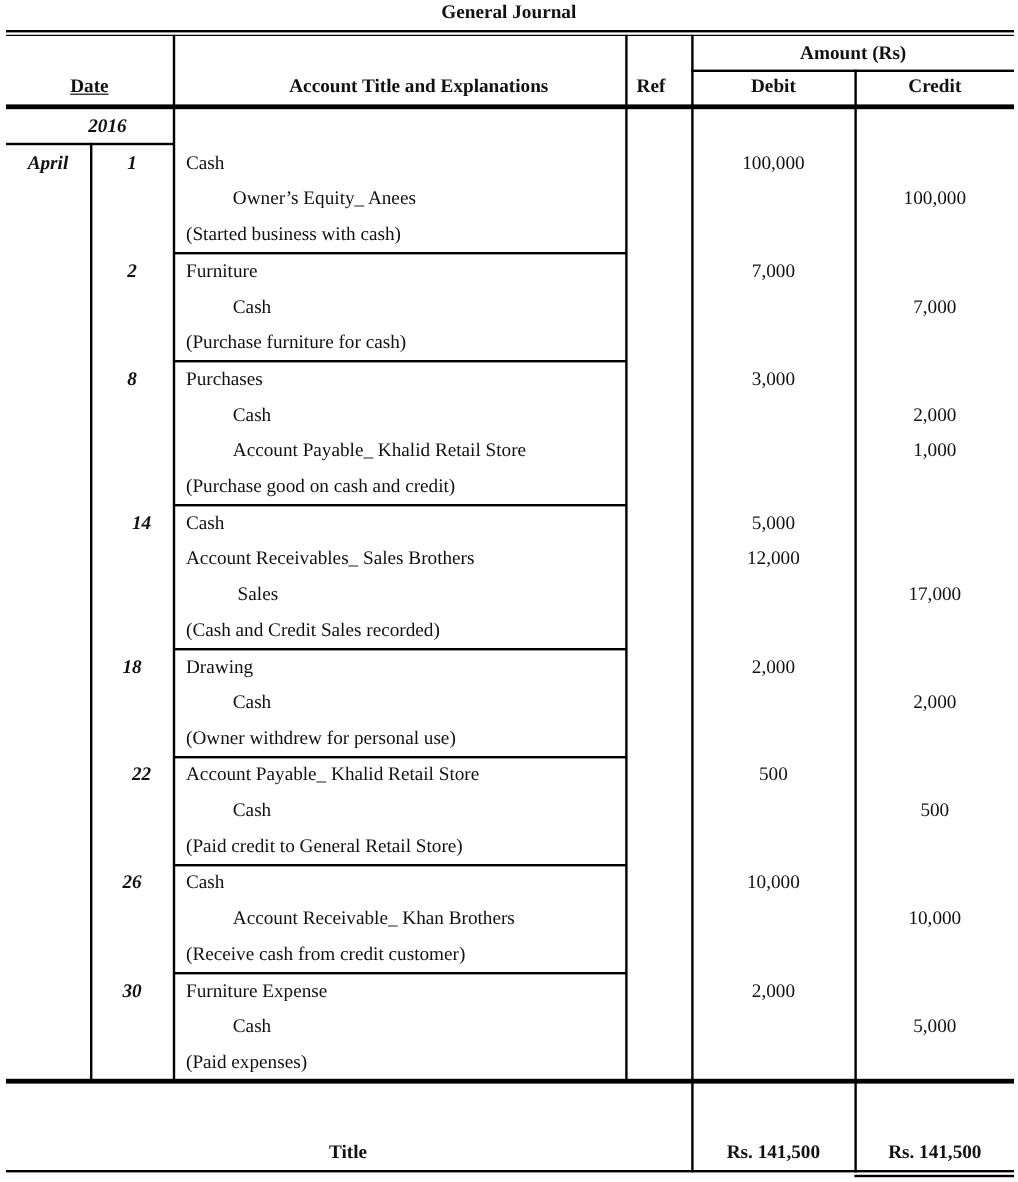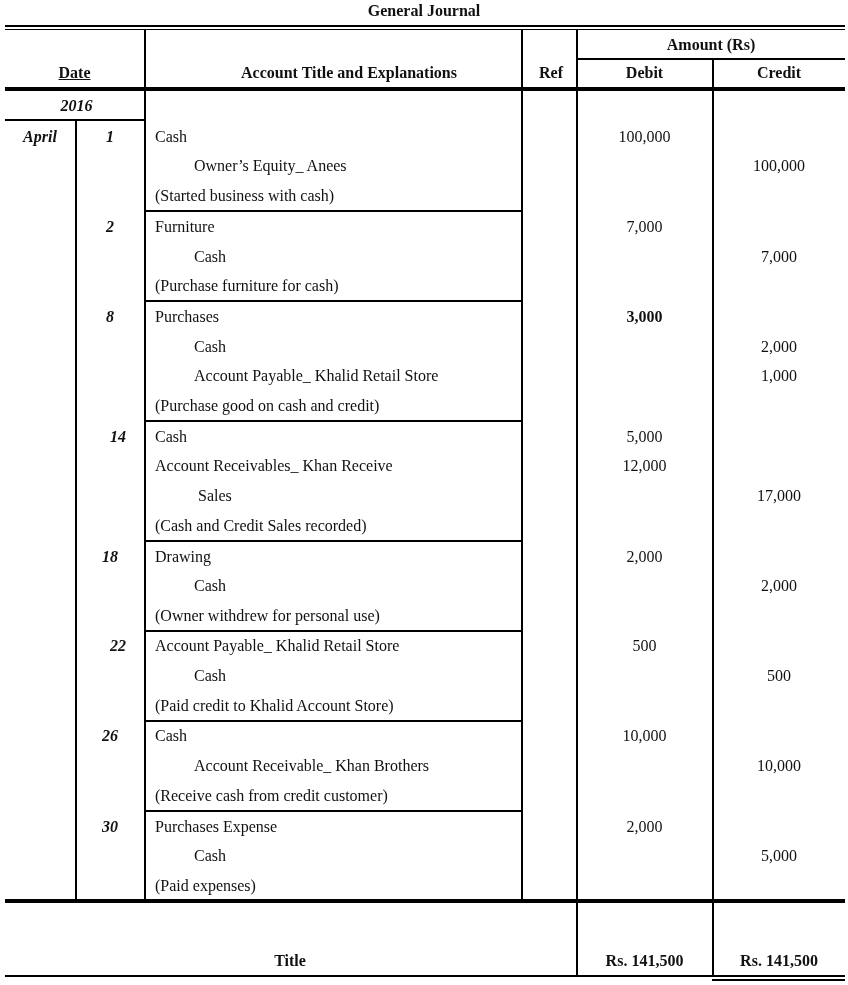--- a/index.html
+++ b/index.html
@@ -26,28 +26,28 @@
 
   <div class="vline" style="left:144px; top:29px; height:872px;"></div>
   <div class="vline" style="left:521px; top:29px; height:872px;"></div>
   <div class="vline" style="left:576px; top:29px; height:948px;"></div>
   <div class="vline" style="left:712px; top:58px; height:919px;"></div>
 
   <div class="hline" style="left:576px; width:269px; top:58px; height:1.5px;"></div>
 
   <div class="hdr" style="left:5px; width:139px; top:64px;text-decoration:underline;">Date</div>
   <div class="hdr" style="left:145px; width:408px; top:64px;">Account Title and Explanations</div>
-  <div class="hdr" style="left:522px; width:41px; top:64px;text-align:right;">Ref</div>
+  <div class="hdr" style="left:522px; width:41px; top:64px;">Ref</div>
   <div class="hdr" style="left:577px; width:268px; top:36px;">Amount (Rs)</div>
   <div class="hdr" style="left:577px; width:135px; top:64px;">Debit</div>
   <div class="hdr" style="left:713px; width:132px; top:64px;">Credit</div>
 
   <div class="hline" style="left:5px; width:840px; top:87px; height:4px;"></div>
 
-  <div class="date" style="left:7px; width:139px; top:96px;">2016</div>
+  <div class="date" style="left:20px; width:139px; top:96px;">2016</div>
   <div class="hline" style="left:5px; width:140px; top:119px; height:1.5px;"></div>
   <div class="vline" style="left:75px; top:119px; height:782px;"></div>
   <div class="date" style="left:5px; width:70px; top:127px;">April</div>
 
   <div class="date" style="left:76px; width:68px; top:127px;">1</div>
   <div class="txt" style="left:155px; top:127px;">Cash</div>
   <div class="num" style="left:577px; width:135px; top:127px;">100,000</div>
   <div class="txt" style="left:194px; top:156px;">Owner’s Equity_ Anees</div>
   <div class="num" style="left:713px; width:132px; top:156px;">100,000</div>
   <div class="txt" style="left:155px; top:186px;">(Started business with cash)</div>
@@ -56,64 +56,64 @@
   <div class="date" style="left:76px; width:68px; top:217px;">2</div>
   <div class="txt" style="left:155px; top:217px;">Furniture</div>
   <div class="num" style="left:577px; width:135px; top:217px;">7,000</div>
   <div class="txt" style="left:194px; top:247px;">Cash</div>
   <div class="num" style="left:713px; width:132px; top:247px;">7,000</div>
   <div class="txt" style="left:155px; top:276px;">(Purchase furniture for cash)</div>
   <div class="hline" style="left:145px; width:377px; top:300px; height:1.5px;"></div>
 
   <div class="date" style="left:76px; width:68px; top:307px;">8</div>
   <div class="txt" style="left:155px; top:307px;">Purchases</div>
-  <div class="num" style="left:577px; width:135px; top:307px;font-weight:bold;">3,000</div>
+  <div class="num" style="left:577px; width:135px; top:307px;">3,000</div>
   <div class="txt" style="left:194px; top:337px;">Cash</div>
   <div class="num" style="left:713px; width:132px; top:337px;">2,000</div>
   <div class="txt" style="left:194px; top:366px;">Account Payable_ Khalid Retail Store</div>
   <div class="num" style="left:713px; width:132px; top:366px;">1,000</div>
   <div class="txt" style="left:155px; top:396px;">(Purchase good on cash and credit)</div>
   <div class="hline" style="left:145px; width:377px; top:420px; height:1.5px;"></div>
 
   <div class="date" style="left:76px; width:84px; top:427px;">14</div>
   <div class="txt" style="left:155px; top:427px;">Cash</div>
   <div class="num" style="left:577px; width:135px; top:427px;">5,000</div>
-  <div class="txt" style="left:155px; top:456px;">Account Receivables_ Khan Receive</div>
+  <div class="txt" style="left:155px; top:456px;">Account Receivables_ Sales Brothers</div>
   <div class="num" style="left:577px; width:135px; top:456px;">12,000</div>
   <div class="txt" style="left:198px; top:486px;">Sales</div>
   <div class="num" style="left:713px; width:132px; top:486px;">17,000</div>
   <div class="txt" style="left:155px; top:516px;">(Cash and Credit Sales recorded)</div>
   <div class="hline" style="left:145px; width:377px; top:540px; height:1.5px;"></div>
 
   <div class="date" style="left:76px; width:68px; top:547px;">18</div>
   <div class="txt" style="left:155px; top:547px;">Drawing</div>
   <div class="num" style="left:577px; width:135px; top:547px;">2,000</div>
   <div class="txt" style="left:194px; top:576px;">Cash</div>
   <div class="num" style="left:713px; width:132px; top:576px;">2,000</div>
   <div class="txt" style="left:155px; top:606px;">(Owner withdrew for personal use)</div>
   <div class="hline" style="left:145px; width:377px; top:630px; height:1.5px;"></div>
 
   <div class="date" style="left:76px; width:84px; top:636px;">22</div>
   <div class="txt" style="left:155px; top:636px;">Account Payable_ Khalid Retail Store</div>
   <div class="num" style="left:577px; width:135px; top:636px;">500</div>
   <div class="txt" style="left:194px; top:666px;">Cash</div>
   <div class="num" style="left:713px; width:132px; top:666px;">500</div>
-  <div class="txt" style="left:155px; top:696px;">(Paid credit to Khalid Account Store)</div>
+  <div class="txt" style="left:155px; top:696px;">(Paid credit to General Retail Store)</div>
   <div class="hline" style="left:145px; width:377px; top:720px; height:1.5px;"></div>
 
   <div class="date" style="left:76px; width:68px; top:726px;">26</div>
   <div class="txt" style="left:155px; top:726px;">Cash</div>
   <div class="num" style="left:577px; width:135px; top:726px;">10,000</div>
   <div class="txt" style="left:194px; top:756px;">Account Receivable_ Khan Brothers</div>
   <div class="num" style="left:713px; width:132px; top:756px;">10,000</div>
   <div class="txt" style="left:155px; top:786px;">(Receive cash from credit customer)</div>
   <div class="hline" style="left:145px; width:377px; top:810px; height:1.5px;"></div>
 
   <div class="date" style="left:76px; width:68px; top:817px;">30</div>
-  <div class="txt" style="left:155px; top:817px;">Purchases Expense</div>
+  <div class="txt" style="left:155px; top:817px;">Furniture Expense</div>
   <div class="num" style="left:577px; width:135px; top:817px;">2,000</div>
   <div class="txt" style="left:194px; top:846px;">Cash</div>
   <div class="num" style="left:713px; width:132px; top:846px;">5,000</div>
   <div class="txt" style="left:155px; top:876px;">(Paid expenses)</div>
 
   <div class="hline" style="left:5px; width:840px; top:899px; height:4px;"></div>
 
   <div class="tot" style="left:145px; width:290px; top:951px;">Title</div>
   <div class="tot" style="left:577px; width:135px; top:951px;">Rs. 141,500</div>
   <div class="tot" style="left:713px; width:132px; top:951px;">Rs. 141,500</div>

